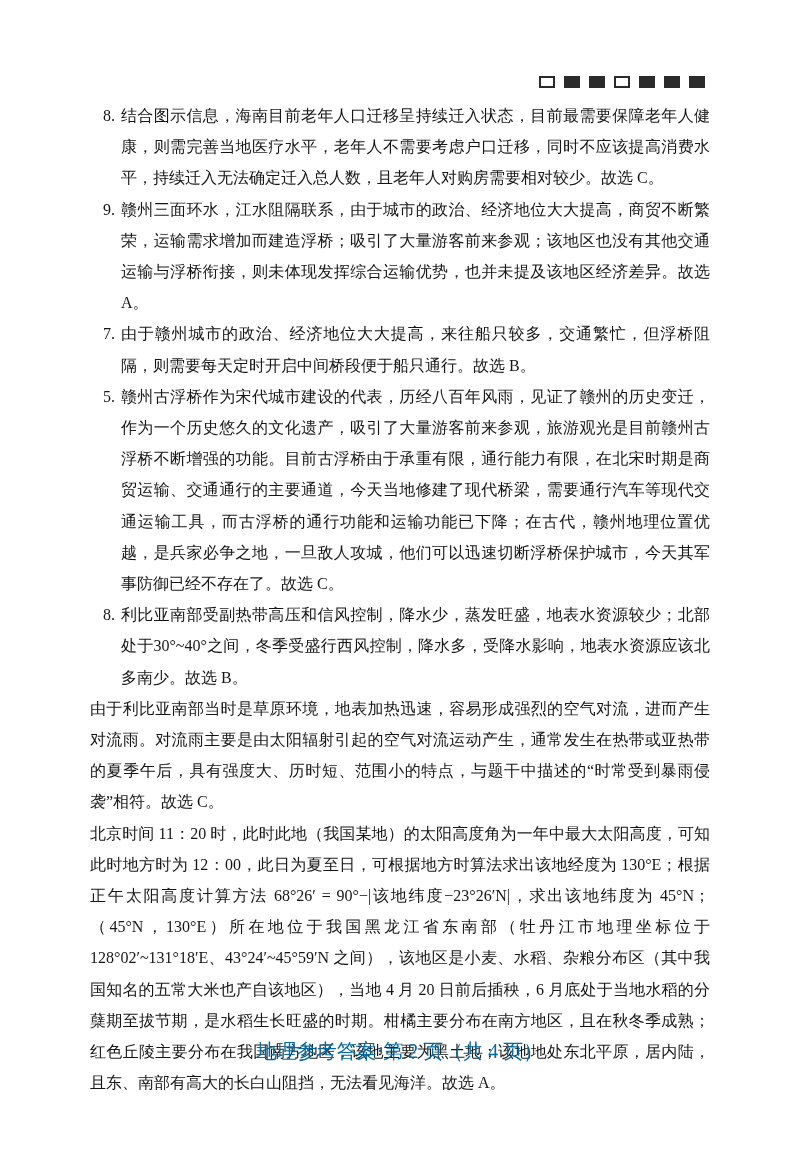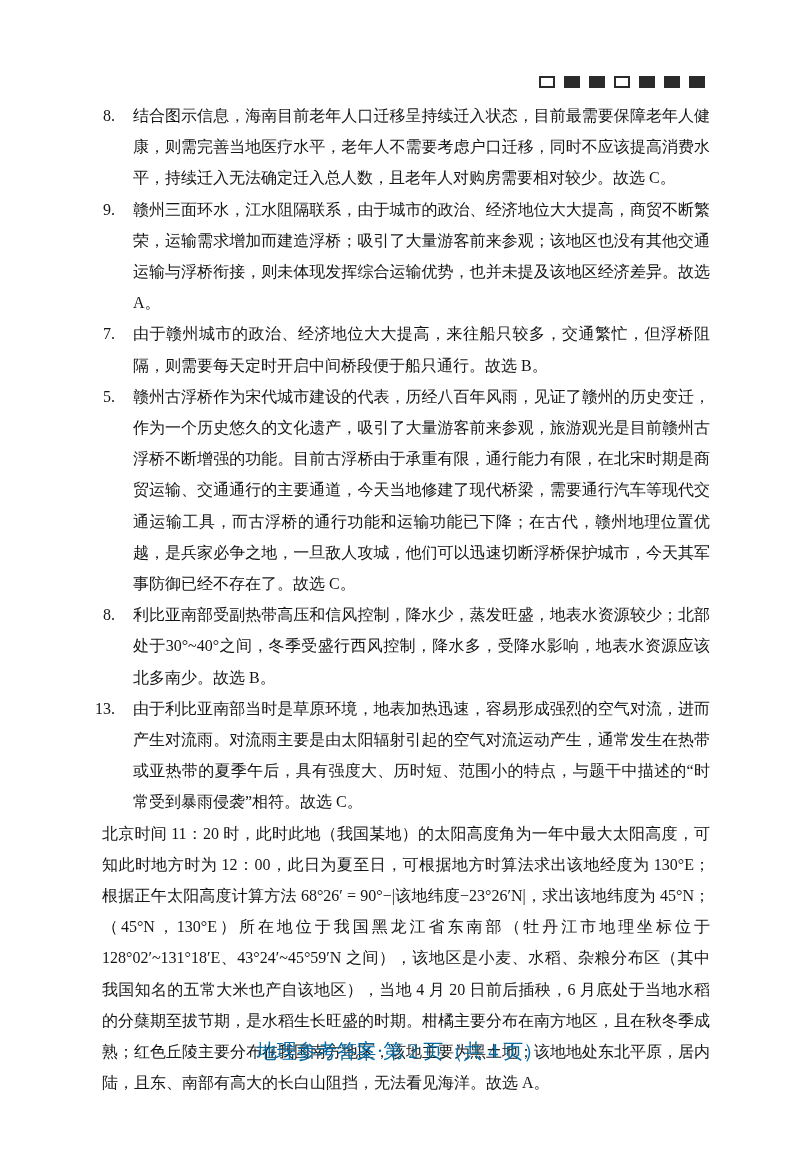--- a/index.html
+++ b/index.html
@@ -42,21 +42,20 @@
   .item .num {
     flex: 0 0 31px;
     padding-right: 6px;
     text-align: right;
     white-space: nowrap;
   }
   .item .txt {
     flex: 1;
     text-align: justify;
     text-justify: inter-ideograph;
-    margin-left: 12px;
   }
   
   .footer {
     position: absolute;
     top: 1038px;
     left: 0;
     width: 800px;
     text-align: center;
     font-size: 20px;
     color: #0369a1;
@@ -98,21 +97,20 @@
       <span class="num">5.</span>
       <p class="txt">赣州古浮桥作为宋代城市建设的代表，历经八百年风雨，见证了赣州的历史变迁，作为一个历史悠久的文化遗产，吸引了大量游客前来参观，旅游观光是目前赣州古浮桥不断增强的功能。目前古浮桥由于承重有限，通行能力有限，在北宋时期是商贸运输、交通通行的主要通道，今天当地修建了现代桥梁，需要通行汽车等现代交通运输工具，而古浮桥的通行功能和运输功能已下降；在古代，赣州地理位置优越，是兵家必争之地，一旦敌人攻城，他们可以迅速切断浮桥保护城市，今天其军事防御已经不存在了。故选 C。</p>
     </div>
 
     <div class="item">
       <span class="num">8.</span>
       <p class="txt">利比亚南部受副热带高压和信风控制，降水少，蒸发旺盛，地表水资源较少；北部处于30°~40°之间，冬季受盛行西风控制，降水多，受降水影响，地表水资源应该北多南少。故选 B。</p>
     </div>
 
     <div class="item">
-      <span class="num">13.</span>
       <p class="txt">由于利比亚南部当时是草原环境，地表加热迅速，容易形成强烈的空气对流，进而产生对流雨。对流雨主要是由太阳辐射引起的空气对流运动产生，通常发生在热带或亚热带的夏季午后，具有强度大、历时短、范围小的特点，与题干中描述的“时常受到暴雨侵袭”相符。故选 C。</p>
     </div>
 
     <div class="item">
       <p class="txt">北京时间 11：20 时，此时此地（我国某地）的太阳高度角为一年中最大太阳高度，可知此时地方时为 12：00，此日为夏至日，可根据地方时算法求出该地经度为 130°E；根据正午太阳高度计算方法 68°26′ = 90°−|该地纬度−23°26′N|，求出该地纬度为 45°N；（45°N，130°E）所在地位于我国黑龙江省东南部（牡丹江市地理坐标位于 128°02′~131°18′E、43°24′~45°59′N 之间），该地区是小麦、水稻、杂粮分布区（其中我国知名的五常大米也产自该地区），当地 4 月 20 日前后插秧，6 月底处于当地水稻的分蘖期至拔节期，是水稻生长旺盛的时期。柑橘主要分布在南方地区，且在秋冬季成熟；红色丘陵主要分布在我国南方地区，该地主要为黑土地；该地地处东北平原，居内陆，且东、南部有高大的长白山阻挡，无法看见海洋。故选 A。</p>
     </div>
 
   </main>
 
   <footer class="footer">

